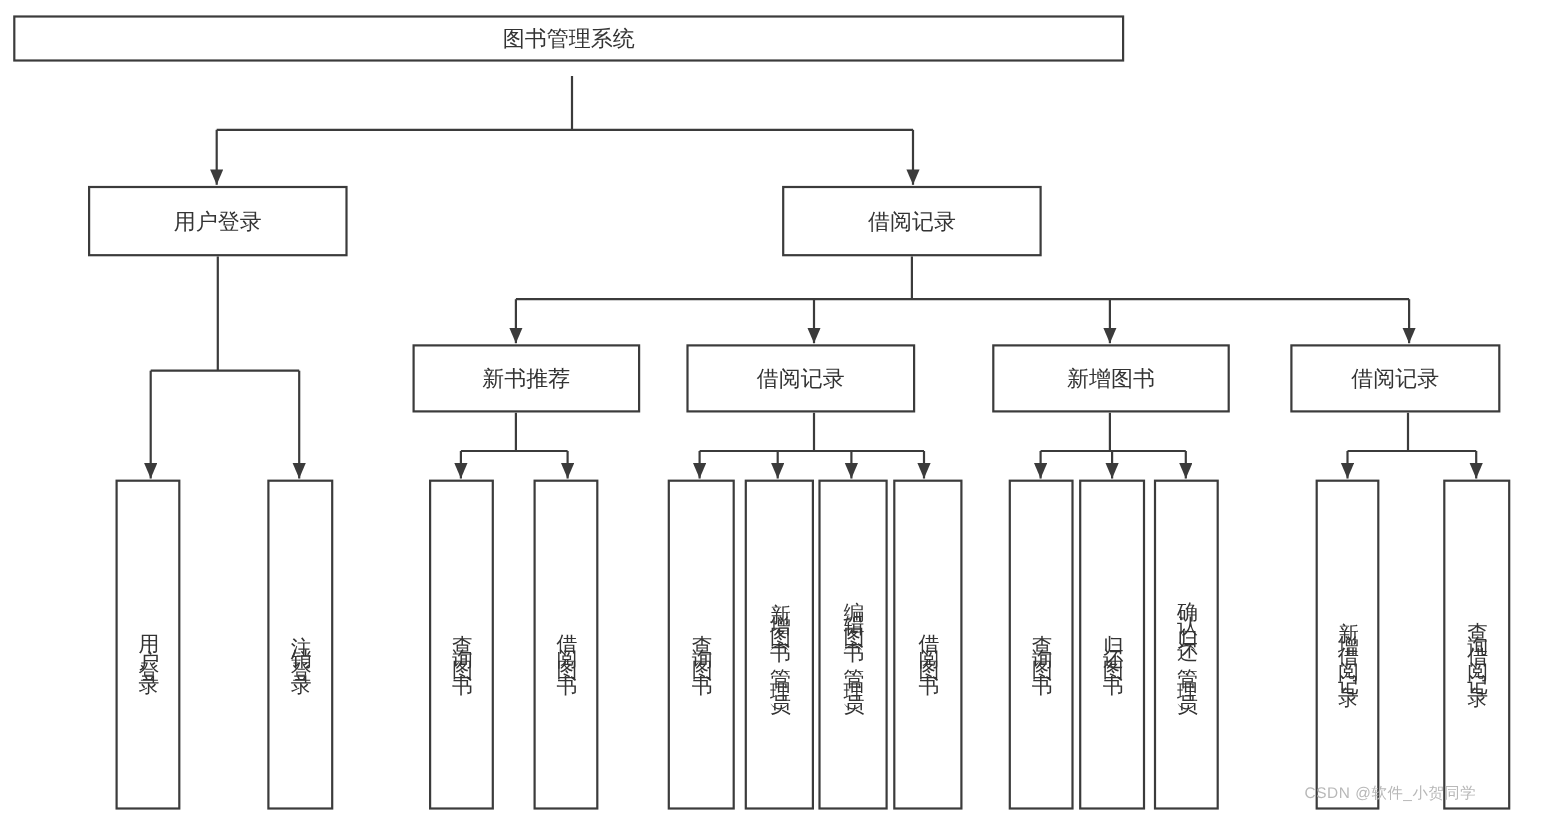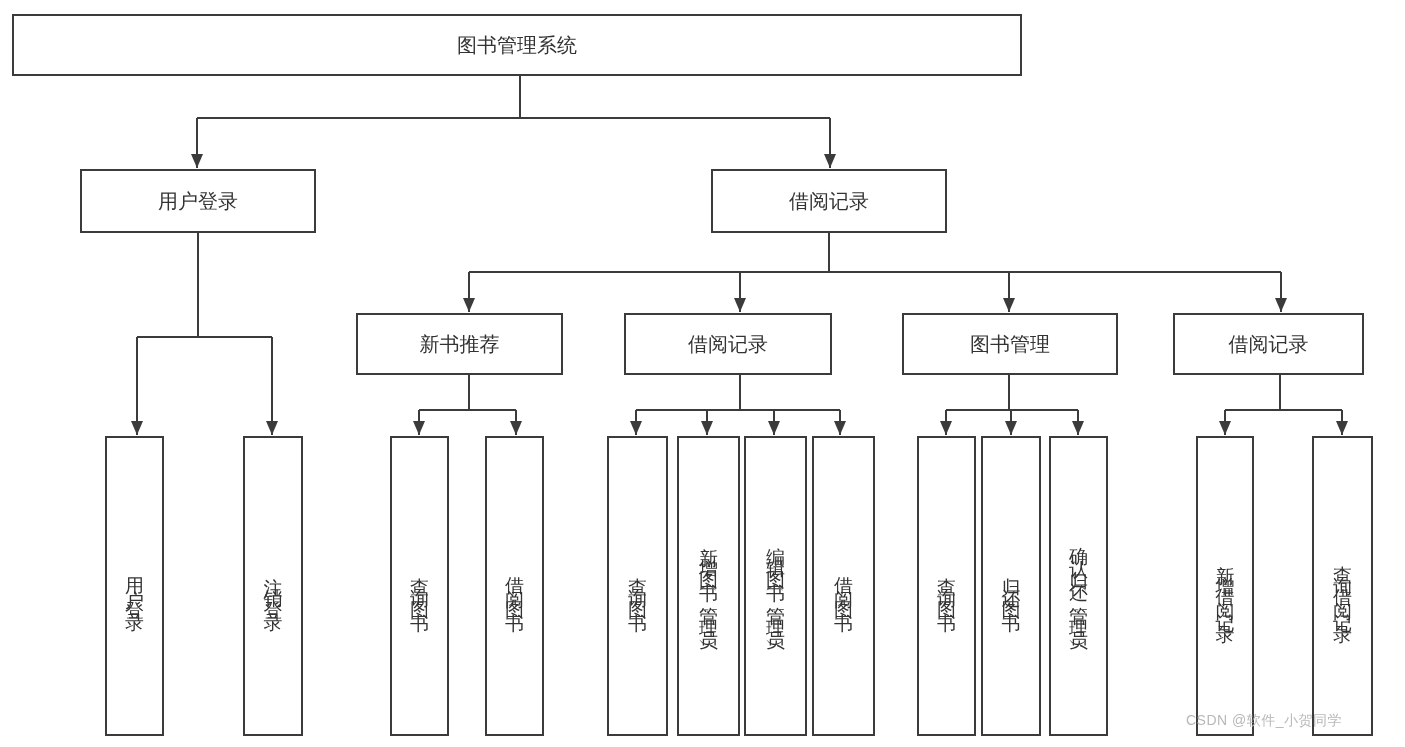--- a/index.html
+++ b/index.html
@@ -103,39 +103,39 @@
         <line x1="1078" y1="410" x2="1078" y2="435" marker-end="url(#arr)"></line>
       </g>
       <g>
         <path d="M1280 375 V410 M1225 410 H1342"></path>
         <line x1="1225" y1="410" x2="1225" y2="435" marker-end="url(#arr)"></line>
         <line x1="1342" y1="410" x2="1342" y2="435" marker-end="url(#arr)"></line>
       </g>
     </g>
   </svg>
 
-  <div class="node" style="left:12px;top:14px;width:1010px;height:62px">
+  <div class="node" style="left:12px;top:14px;width:1010px;height:42px">
     <span class="lbl">图书管理系统</span>
   </div>
 
   <div class="node" style="left:80px;top:169px;width:236px;height:64px">
     <span class="lbl">用户登录</span>
   </div>
   <div class="node" style="left:711px;top:169px;width:236px;height:64px">
     <span class="lbl">借阅记录</span>
   </div>
 
-  <div class="node" style="left:356px;top:313px;width:207px;height:62px">
+  <div class="node" style="left:375px;top:313px;width:207px;height:62px">
     <span class="lbl">新书推荐</span>
   </div>
   <div class="node" style="left:624px;top:313px;width:208px;height:62px">
     <span class="lbl">借阅记录</span>
   </div>
   <div class="node" style="left:902px;top:313px;width:216px;height:62px">
-    <span class="lbl">图书管理</span>
+    <span class="lbl">新增图书</span>
   </div>
   <div class="node" style="left:1173px;top:313px;width:191px;height:62px">
     <span class="lbl">借阅记录</span>
   </div>
 
   <div class="node vnode" style="left:105px;top:436px;width:59px;height:300px">
     <span class="lbl">用户登录</span>
   </div>
   <div class="node vnode" style="left:243px;top:436px;width:60px;height:300px">
     <span class="lbl">注销登录</span>

